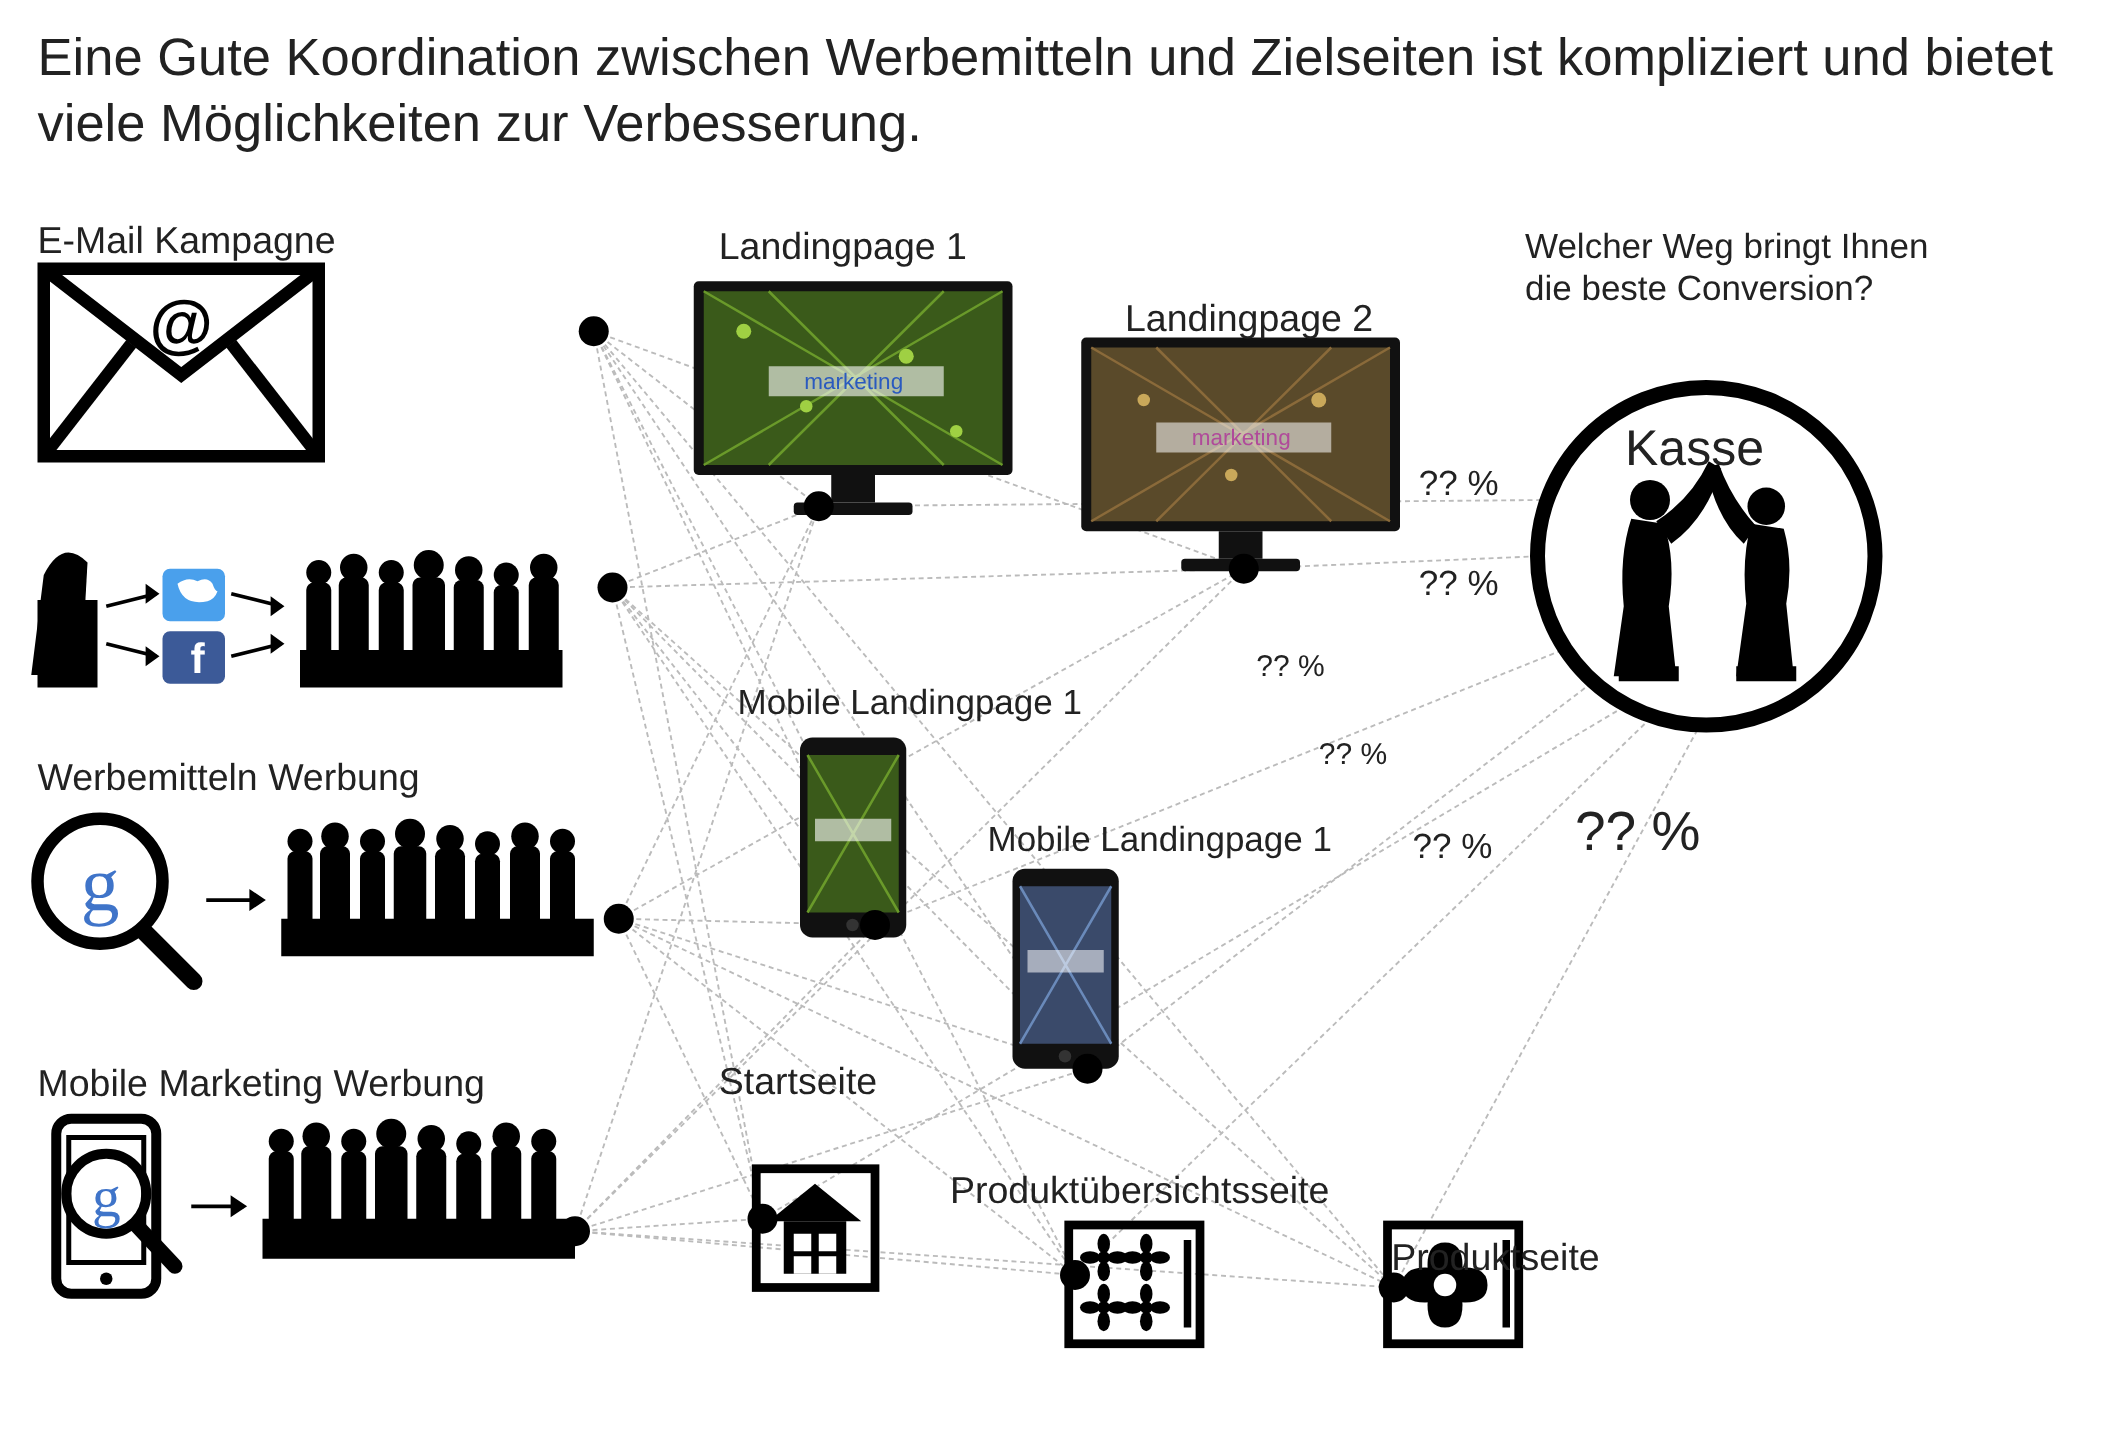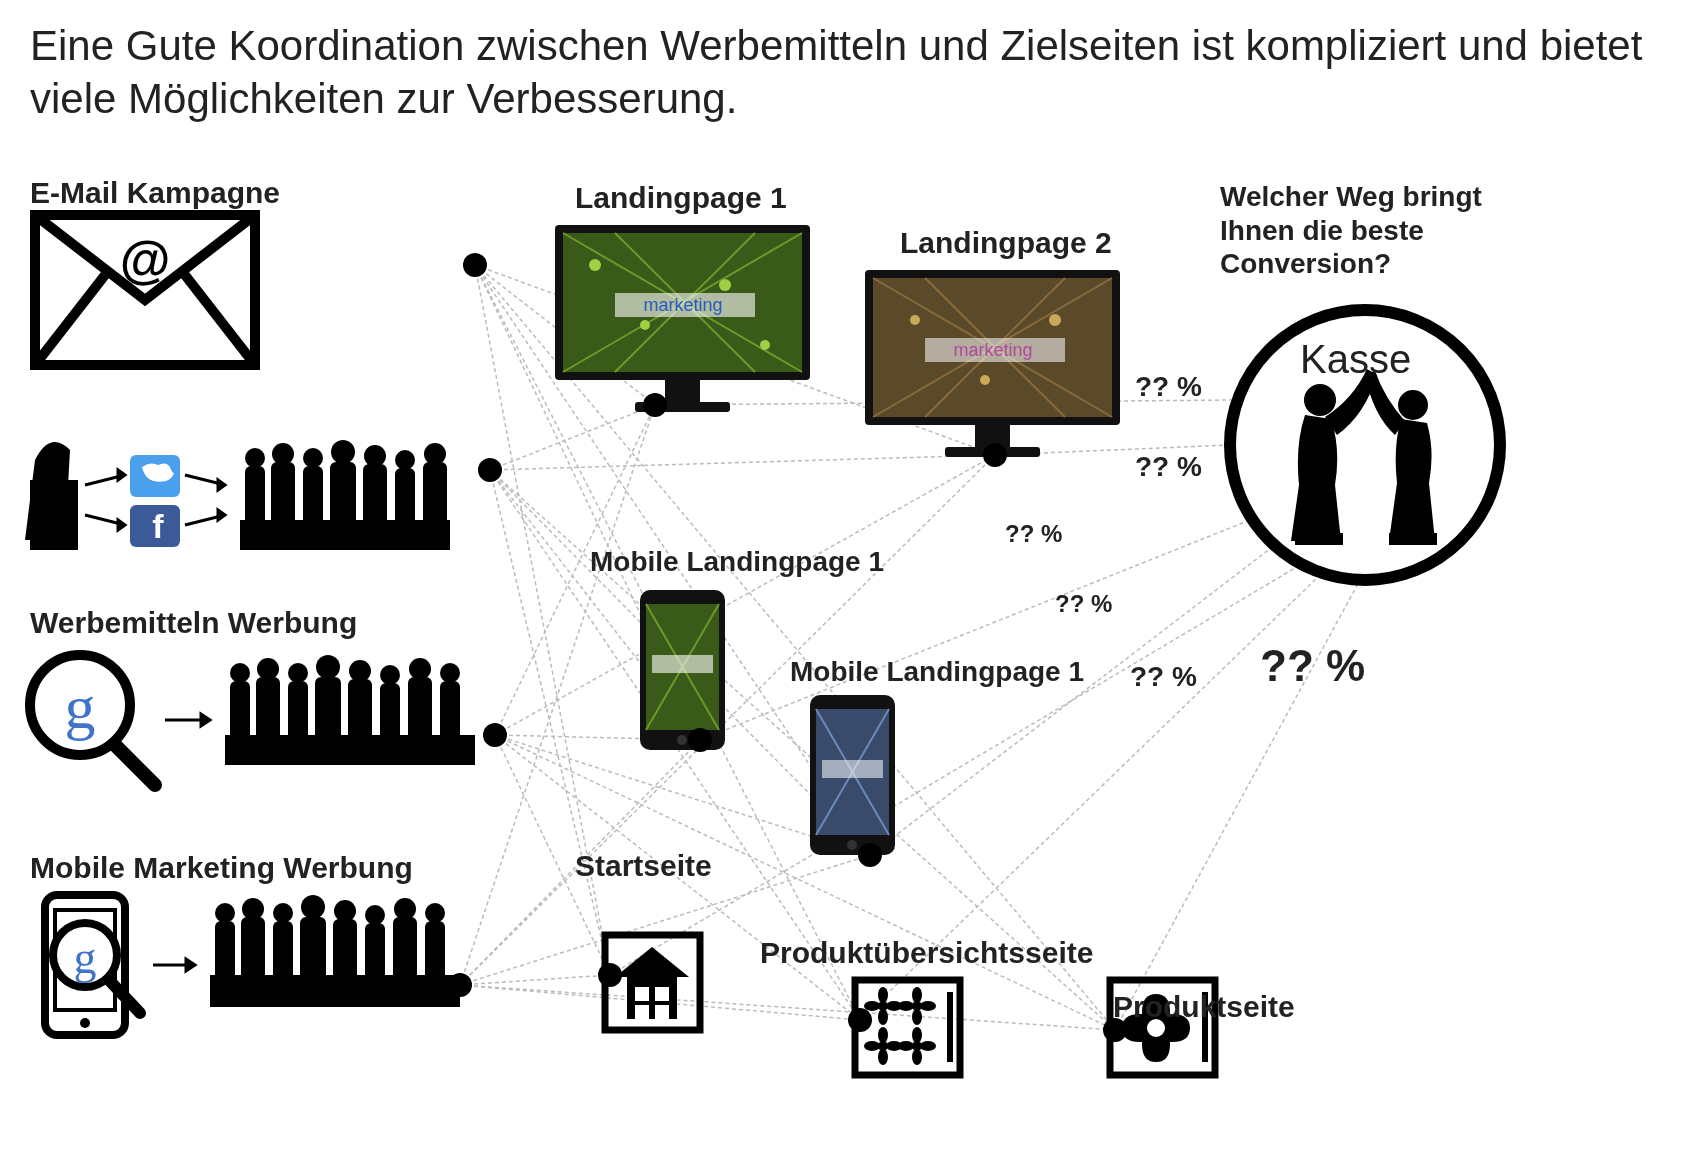--- a/index.html
+++ b/index.html
@@ -1,18 +1,18 @@
 <!DOCTYPE html>
 <html><head>
 <meta charset="utf-8">
 <style>
   html,body{margin:0;padding:0;background:#fff;font-family:"Segoe UI Light","Helvetica Neue",Arial,sans-serif;font-weight:300;color:#222;}
   #stage{position:relative;width:1700px;height:1150px;}
   .title{position:absolute;left:30px;top:20px;width:1640px;font-size:42px;line-height:1.25;}
-  .lbl{position:absolute;font-size:30px;line-height:1.2;font-weight:bold;}
+  .lbl{position:absolute;font-size:30px;line-height:1.2;}
   .lbl-sm{font-size:28px;}
   .conv{font-size:28px;}
   .conv-big{font-size:44px;}
   svg{position:absolute;left:0;top:0;}
   .dot{fill:#000;}
   .edge{stroke:#bbb;stroke-width:1.5;stroke-dasharray:4 3;fill:none;}
 </style>
 </head>
 <body>
 
@@ -307,21 +307,21 @@
     <circle class="dot" cx="860" cy="1020" r="12"></circle>
     <circle class="dot" cx="1115" cy="1030" r="12"></circle>
 
   </svg>
 
   <div class="lbl" style="left:30px;top:175px;">E-Mail Kampagne</div>
   <div class="lbl" style="left:30px;top:605px;">Werbemitteln Werbung</div>
   <div class="lbl" style="left:30px;top:850px;">Mobile Marketing Werbung</div>
 
   <div class="lbl" style="left:575px;top:180px;">Landingpage 1</div>
-  <div class="lbl" style="left:900px;top:225px;">Landingpage 2</div>
+  <div class="lbl" style="left:900px;top:238px;">Landingpage 2</div>
   <div class="lbl lbl-sm" style="left:590px;top:545px;">Mobile Landingpage 1</div>
   <div class="lbl lbl-sm" style="left:790px;top:655px;">Mobile Landingpage 1</div>
   <div class="lbl" style="left:575px;top:848px;">Startseite</div>
   <div class="lbl" style="left:760px;top:935px;">Produktübersichtsseite</div>
   <div class="lbl" style="left:1085px;top:989px;margin-left:28px;">Produktseite</div>
 
   <div class="lbl lbl-sm" style="left:1220px;top:180px;width:330px;">Welcher Weg bringt Ihnen die beste Conversion?</div>
   <div class="lbl" style="left:1300px;top:335px;font-weight:400;font-size:40px;">Kasse</div>
 
   <div class="lbl conv" style="left:1135px;top:370px;">?? %</div>

